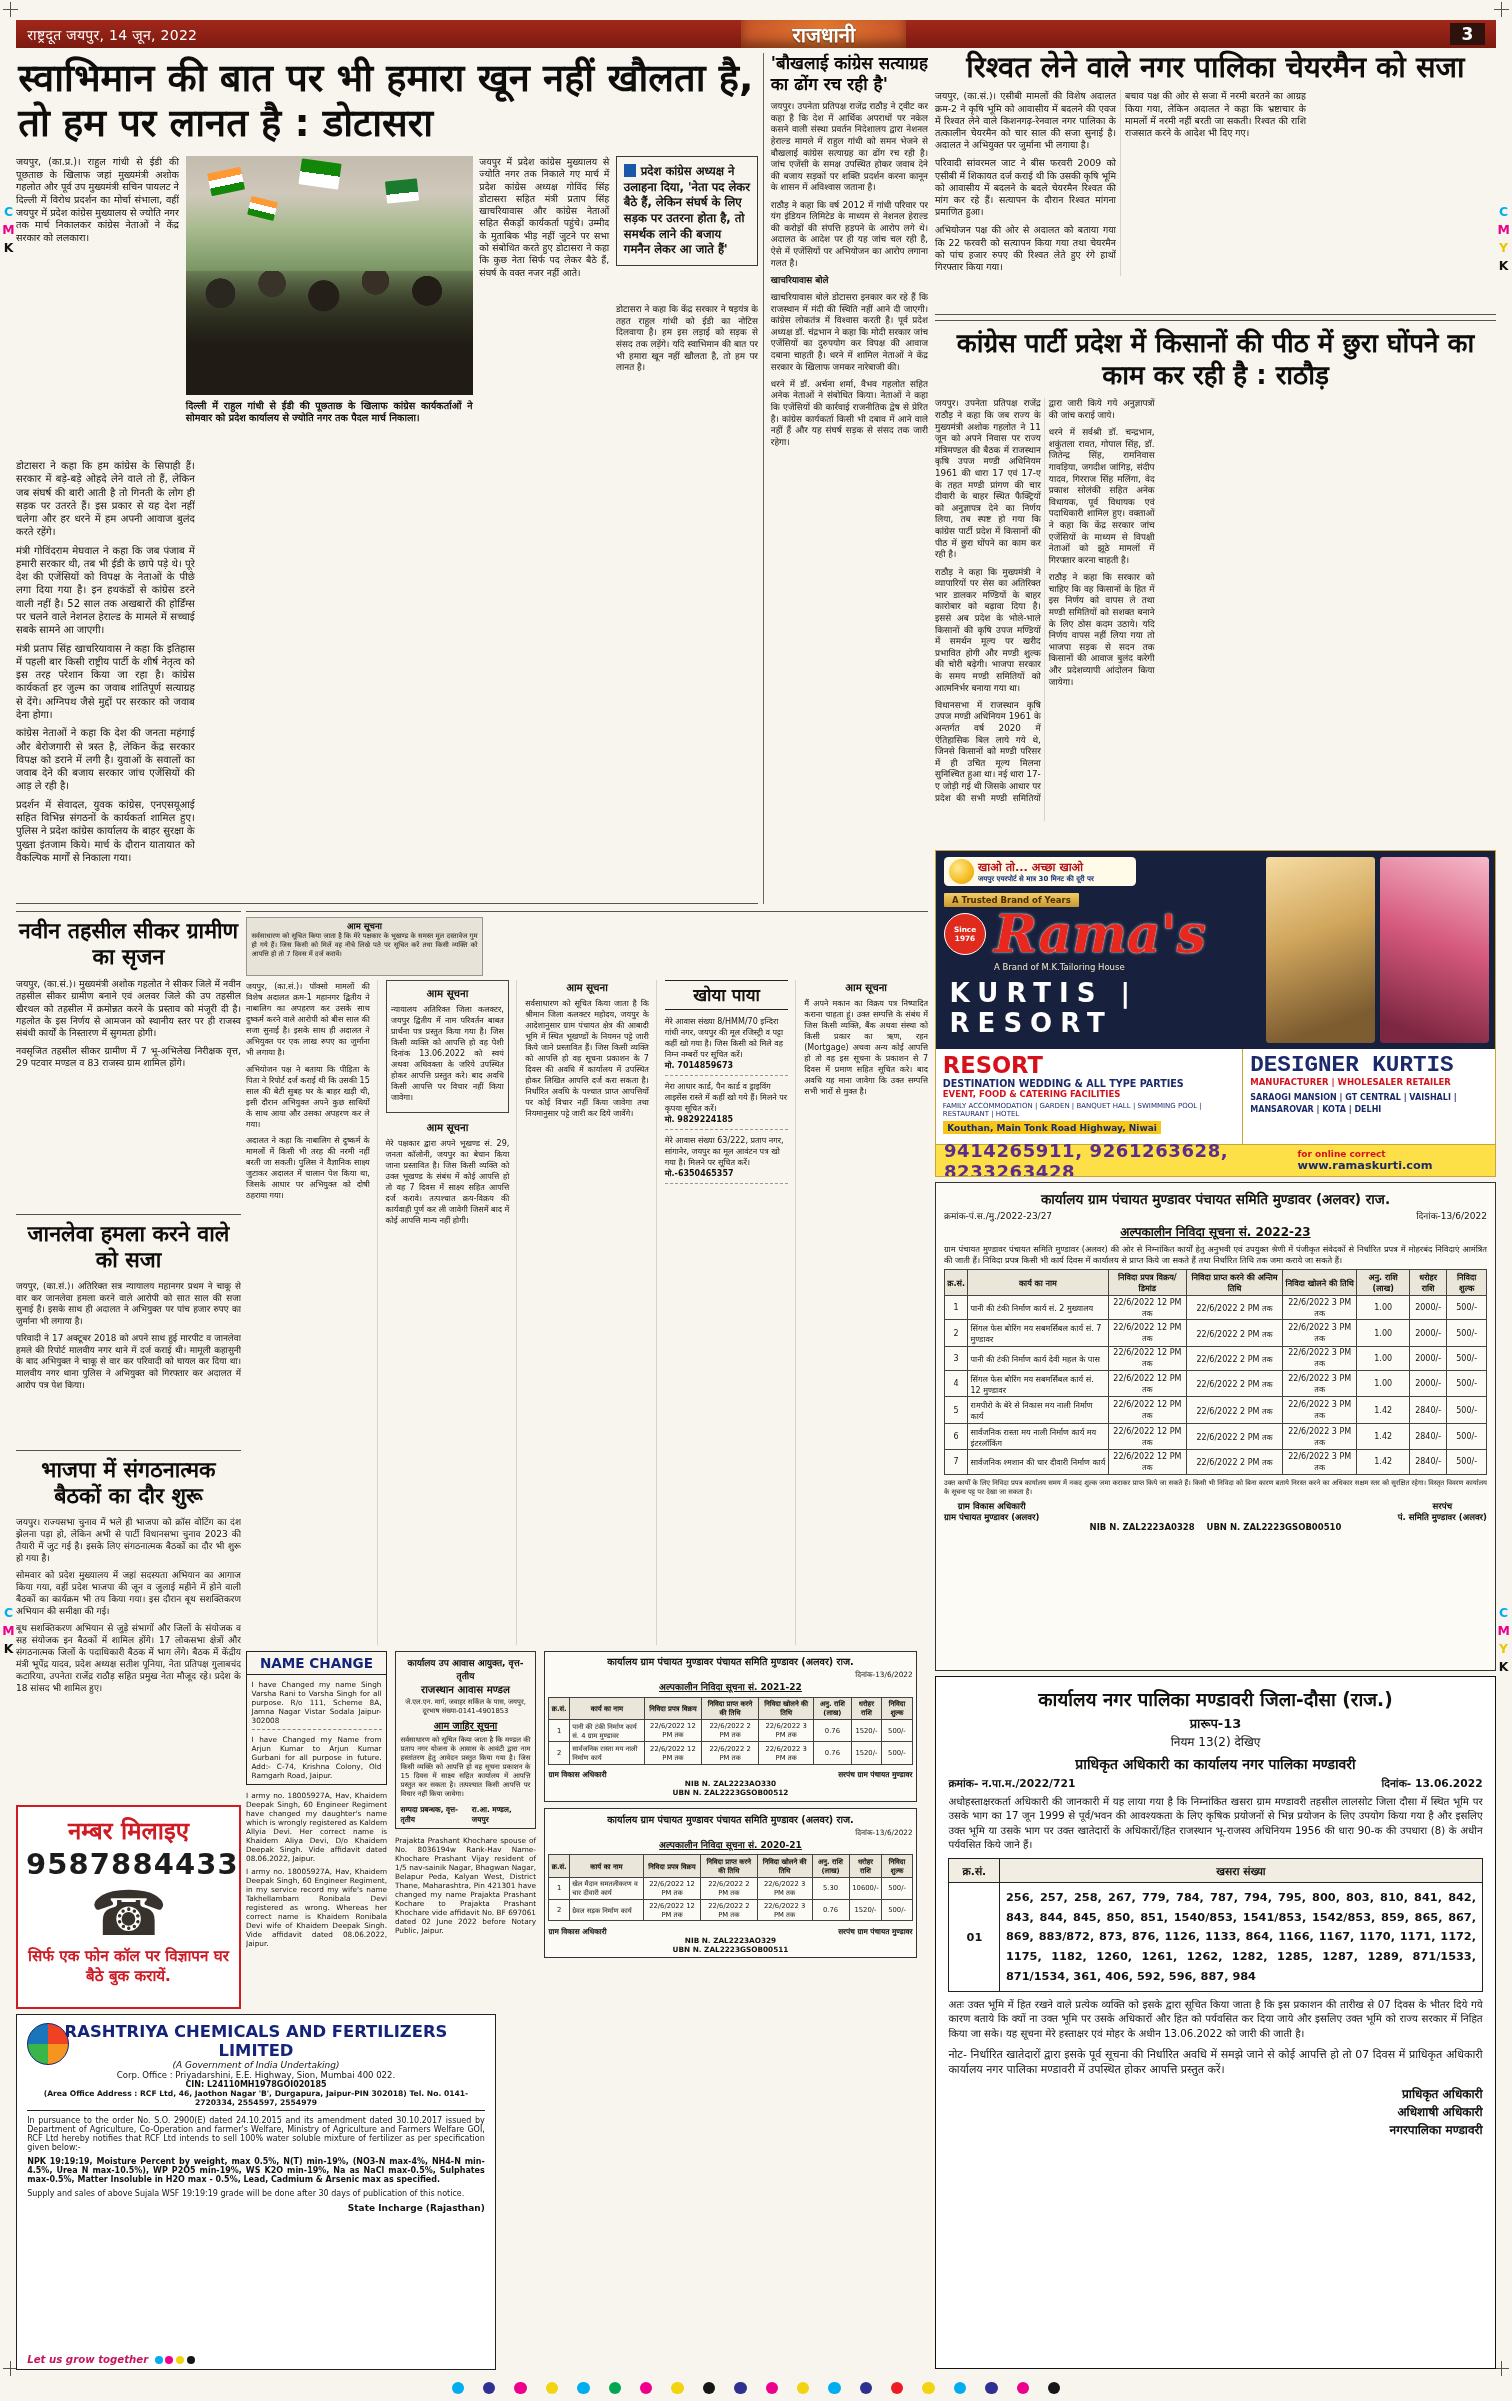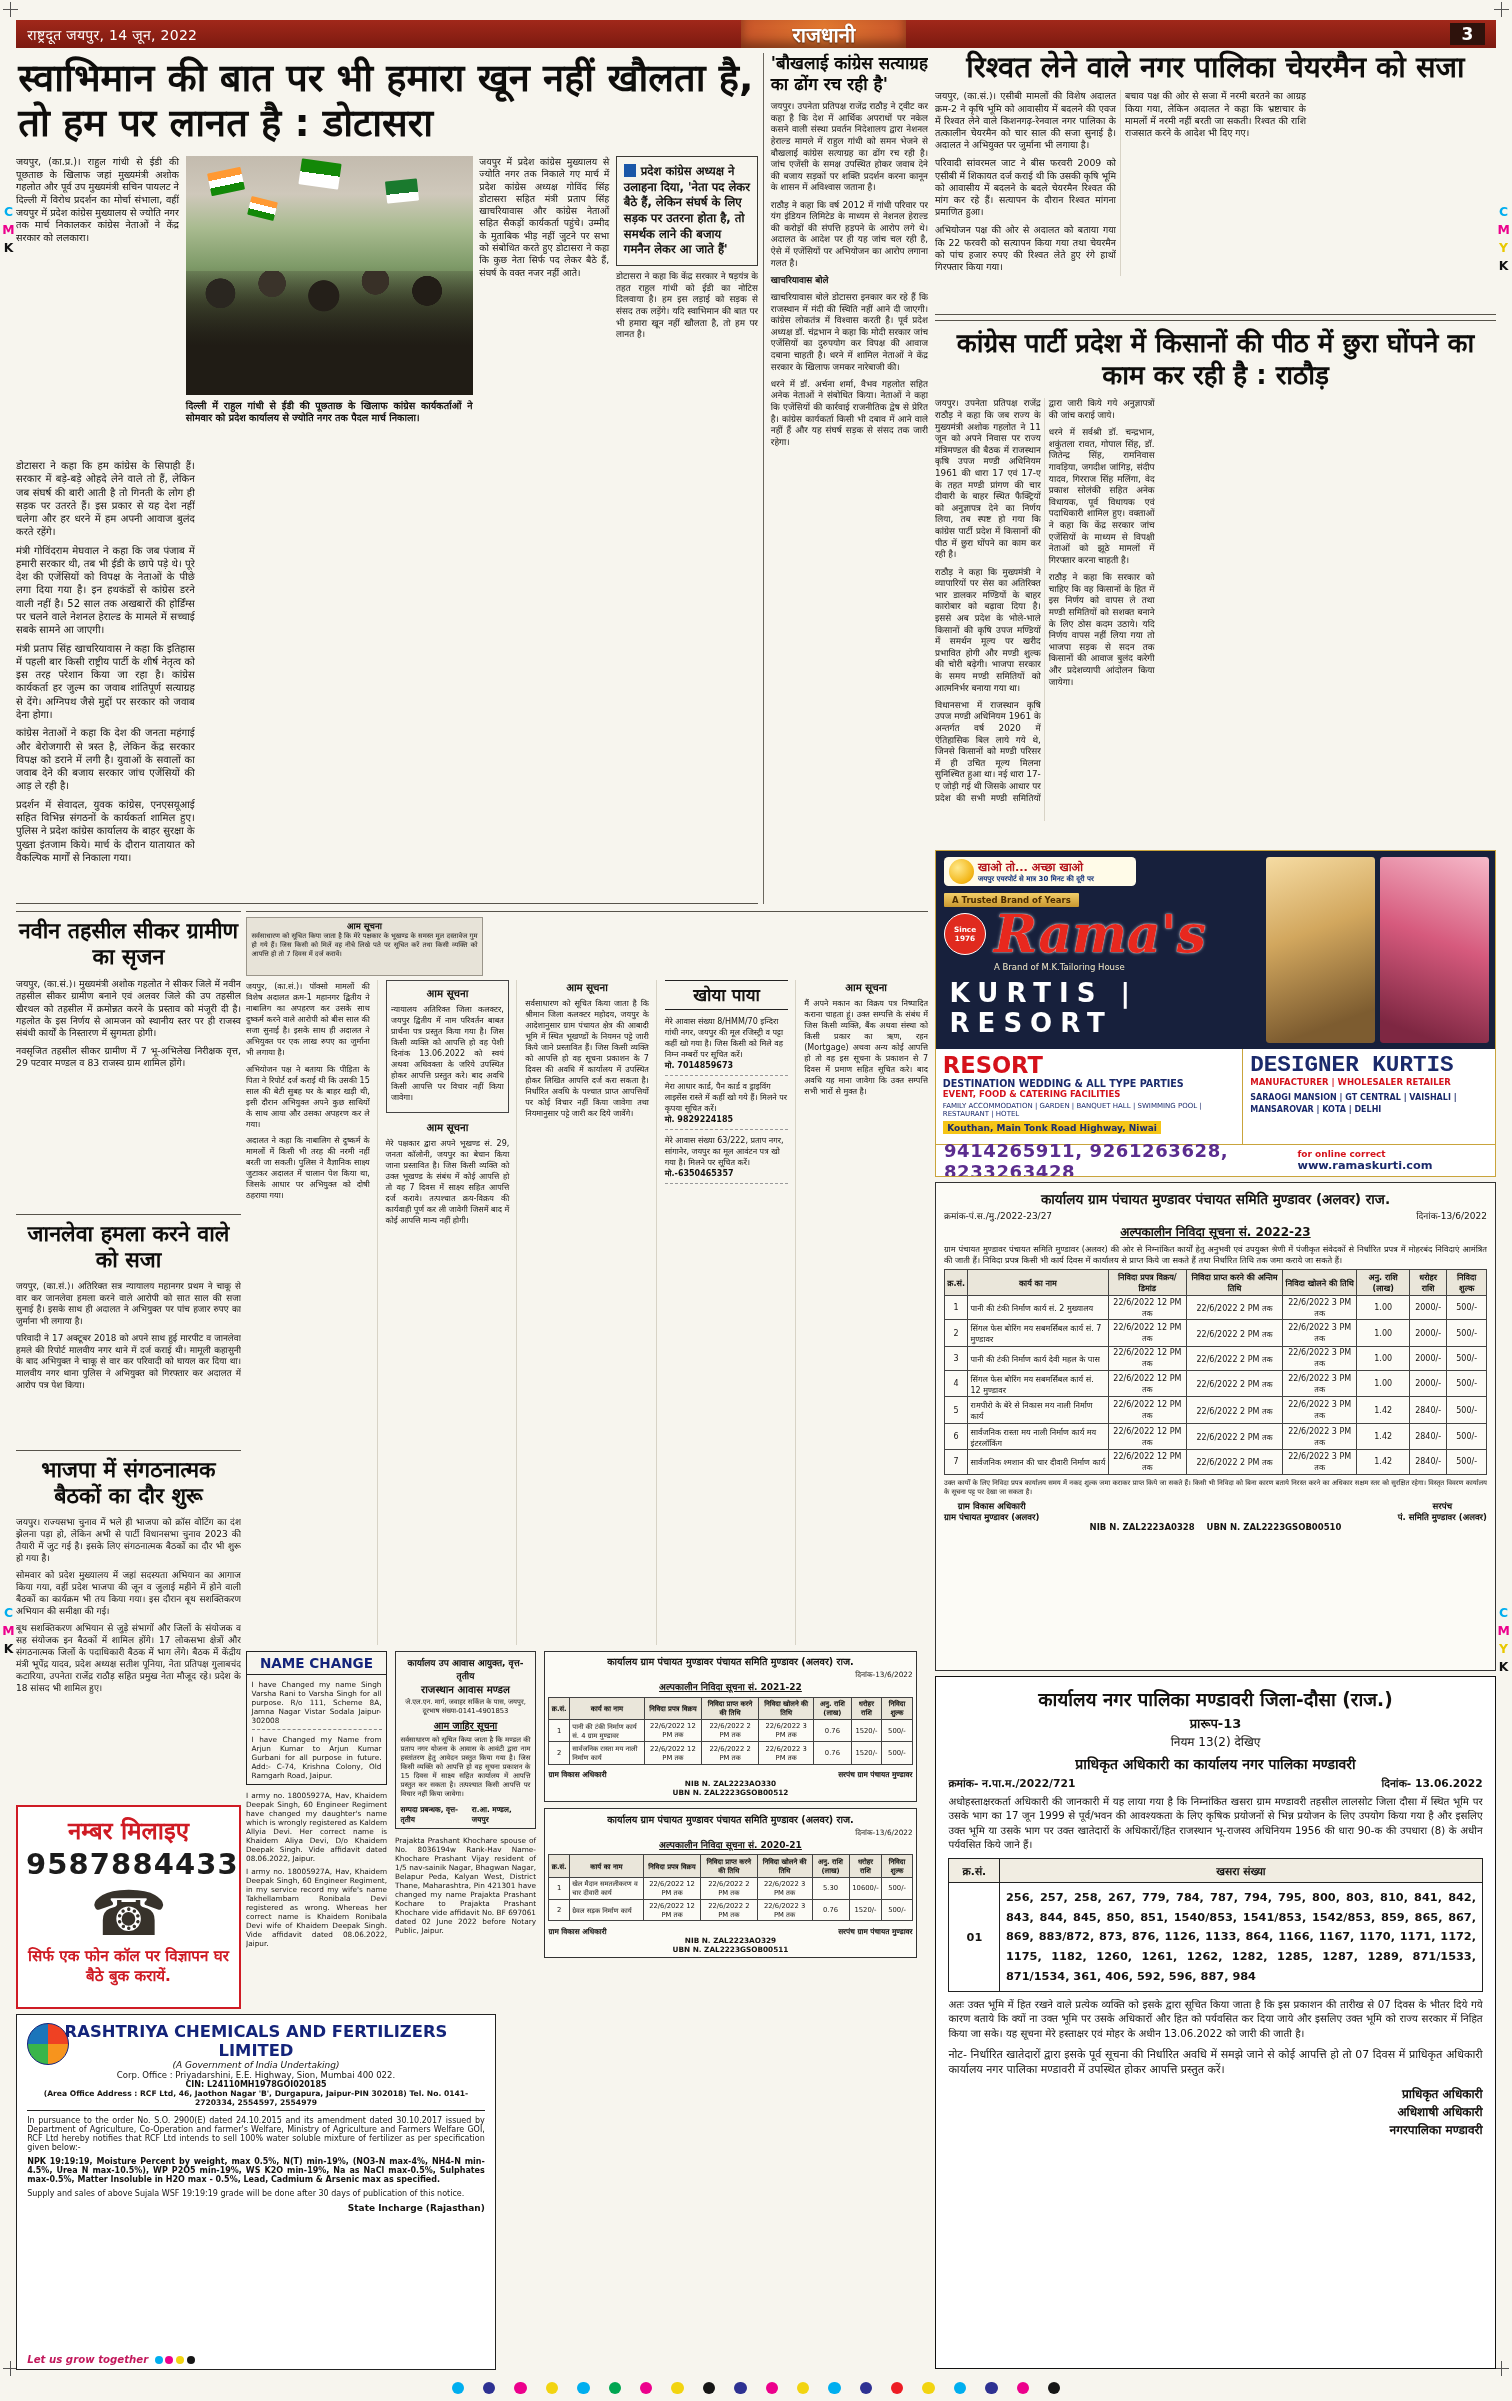--- a/index.html
+++ b/index.html
@@ -59,21 +59,21 @@
       radial-gradient(circle at 30% 10%, #3a332a 0 13.6px, transparent 14px),
       radial-gradient(circle at 48% 20%, #241f19 0 15.2px, transparent 16px),
       radial-gradient(circle at 66% 8%,  #383027 0 13.6px, transparent 14px),
       radial-gradient(circle at 84% 16%, #221d17 0 14.7px, transparent 15.2px),
       linear-gradient(180deg, rgba(40,36,28,.2), #201c15 60%);}
   .caption { font-size:9.6px; font-weight:bold; line-height:1.3; padding-top:4.5px; text-align:justify; }
   .lead-colM { width:130px; font-size:9.3px; }
   .lead-colR { width:142px; display:flex; flex-direction:column; gap:5.6px; }
   .pullquote { border:1.1px solid #3c3a35; padding:6.8px; font-size:11.6px; font-weight:600; line-height:1.35; position:relative; }
   .pq-mark { display:inline-block; width:12.4px; height:12.4px; background:#1a57a8; margin-right:4.5px; vertical-align:-1.7px; }
-  .lead-colR .cont { font-size:8.8px; }
+  .lead-colR .cont { font-size:8.8px;margin-top:33px; }
   .lead-bottom { margin-top:8px; columns:4; column-gap:9px; column-rule:0.6px solid #d8d3c6; column-fill:auto; height:435px; font-size:10px; }
 
   
   .side { left:763px; top:53px; width:165px; height:851px; border-left:1.1px solid #6b675e; padding-left:6.8px; font-size:8.8px; }
   .side h3 { font-size:17px; line-height:1.25; margin-bottom:5.6px; }
   .side .sub { font-weight:bold; }
 
   
   .bribery { left:935px; top:50px; width:561px; height:265px; }
   .bribery h2 { font-size:29px; line-height:1.2; text-align:center; padding-bottom:5.6px; }
@@ -103,21 +103,21 @@
   .ramas-bottom { background:#fff; color:#17203c; display:flex; height:95px; }
   .rb-left { width:55%; padding:4.5px 6.8px; border-right:1.7px solid #c9a43c; }
   .rb-right { width:45%; padding:4.5px 6.8px; }
   .rb-title { font-size:22.6px; font-weight:800; line-height:1.05; }
   .red { color:#d5121b; } .navy { color:#1b2a6b;font-family:Liberation Mono, monospace; }
   .rb-l1 { font-size:9.6px; font-weight:bold; color:#1b2a6b; margin-top:1.1px; }
   .rb-l2 { font-size:8.5px; font-weight:bold; color:#d5121b; }
   .rb-amen { font-size:7px; color:#1b2a6b; margin-top:2.3px; }
   .rb-addr { margin-top:3.4px; background:#f5c518; color:#1b2a6b; font-weight:bold; font-size:9px; padding:1.7px 4.5px; display:inline-block; }
   .rb-stores { font-size:8px; font-weight:bold; color:#1b2a6b; margin-top:4.5px; line-height:1.5; }
-  .ramas-foot { background:#ffffff; border-top:1.1px solid #c9a43c; color:#fff; display:flex; justify-content:flex-start; align-items:center; padding:4px 8px; height:32px; }
+  .ramas-foot { background:#fde047; border-top:1.1px solid #c9a43c; color:#fff; display:flex; justify-content:flex-start; align-items:center; padding:4px 8px; height:32px; }
   .phones { color:#5b2d8e; font-weight:800; font-size:18px; letter-spacing:0.6px; }
   .online { color:#d5121b; font-size:9px; font-weight:bold; }
   .online .site { color:#1b2a6b; font-size:11.3px; }
 
   
   .sikar { left:16px; top:911px; width:225px; height:298px; border-top:1.7px solid #57534a; padding-top:5.6px; font-size:9.3px; }
   .sikar h3, .janleva h3, .bjp h3 { font-size:21.5px; line-height:1.25; text-align:center; margin-bottom:6.8px; }
   .janleva { left:16px; top:1214px; width:225px; height:232px; border-top:1.1px solid #57534a; padding-top:5.6px; font-size:8.8px; }
   .bjp { left:16px; top:1450px; width:225px; height:350px; border-top:1.1px solid #57534a; padding-top:5.6px; font-size:9px; }
 

